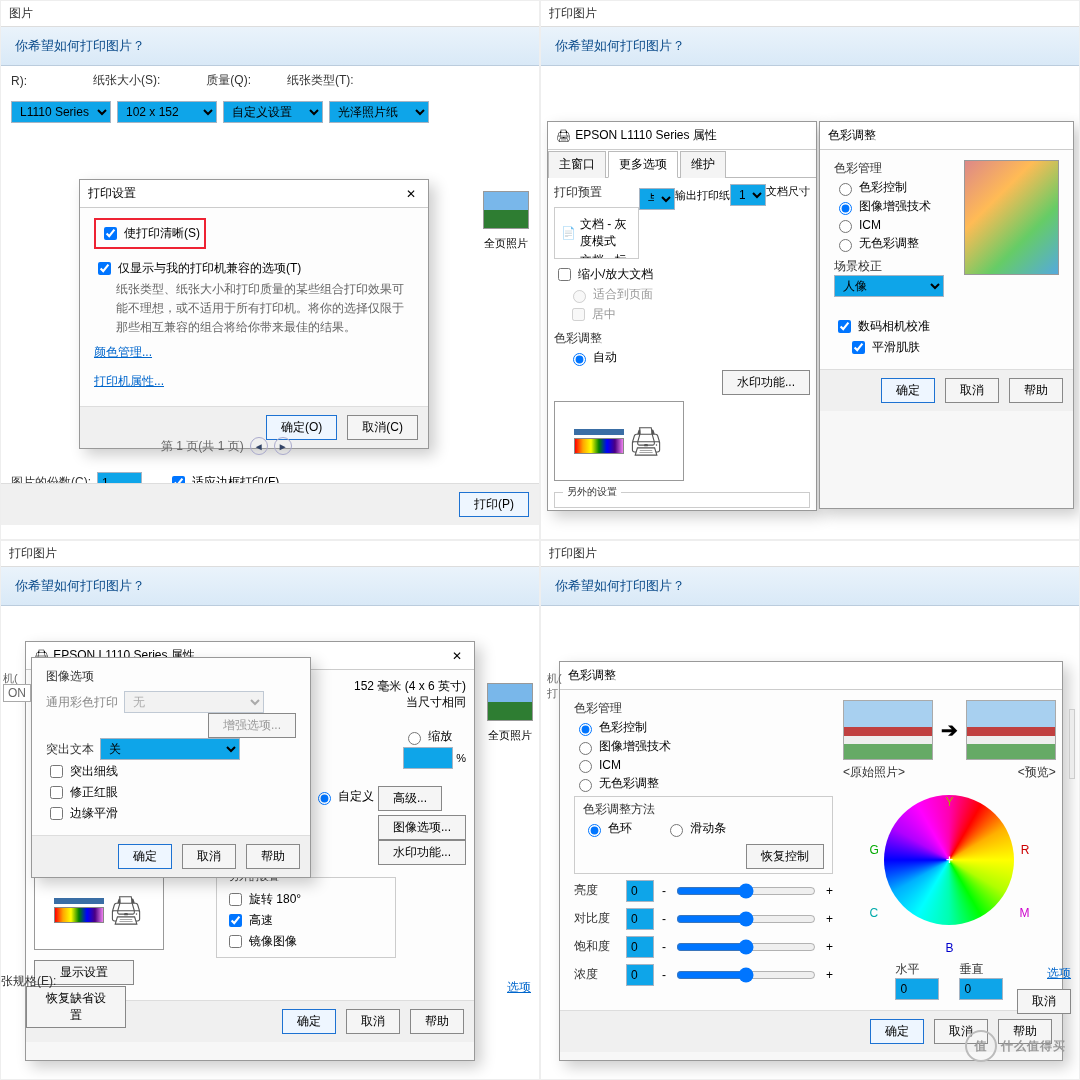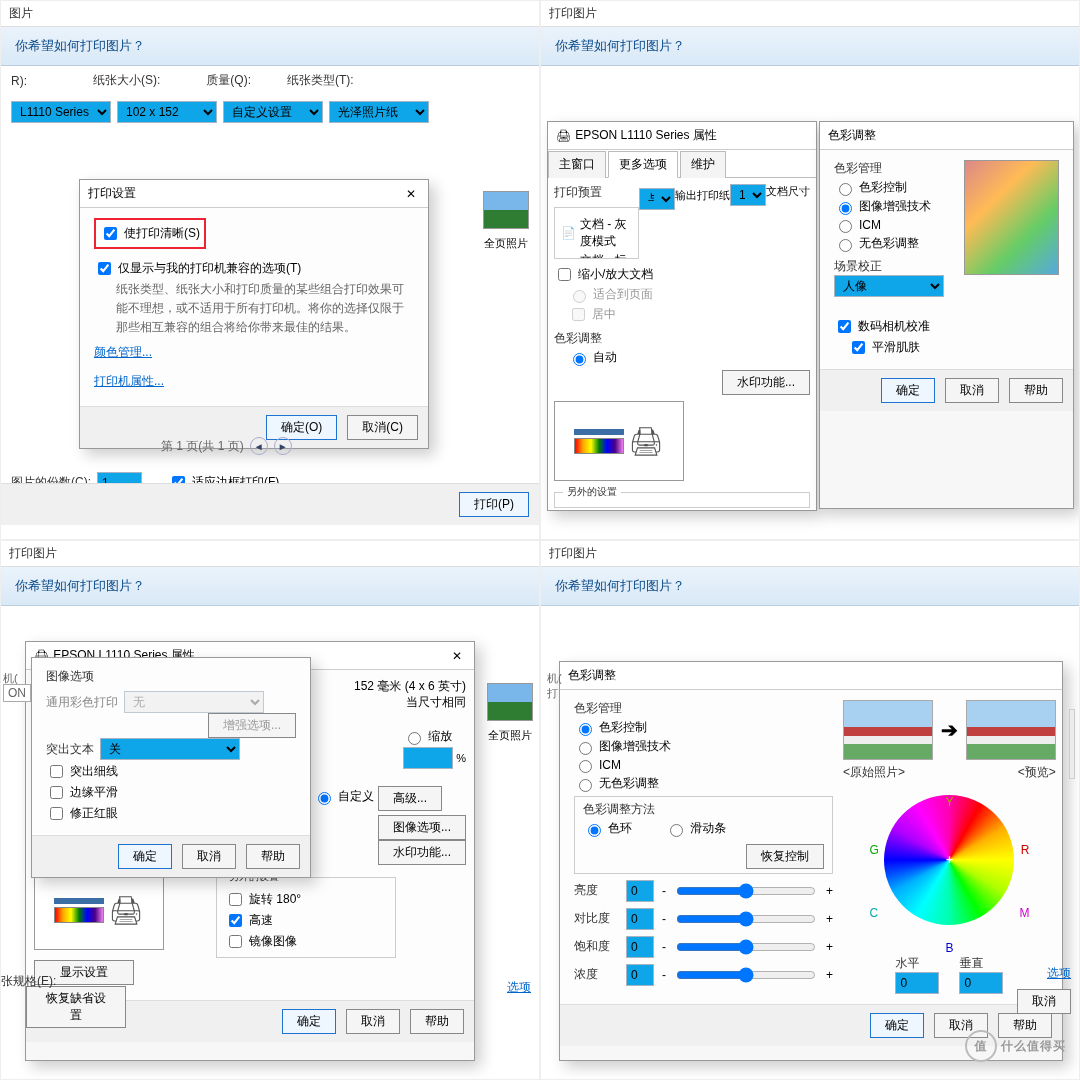--- a/index.html
+++ b/index.html
@@ -299,25 +299,25 @@
       <div class="row" style="padding:0">
         <span class="lbl">突出文本</span>
         <select style="width:140px"><option>关</option></select>
       </div>
       <label class="chk">
             <input type="checkbox" style="">
             <span>突出细线</span>
           </label>
       <label class="chk">
             <input type="checkbox" style="">
-            <span>边缘平滑</span>
+            <span>修正红眼</span>
           </label>
       <label class="chk">
             <input type="checkbox" style="">
-            <span>修正红眼</span>
+            <span>边缘平滑</span>
           </label>
     </div>
     <div class="btnrow">
       <button class="primary">确定</button>
       <button>取消</button>
       <button>帮助</button>
     </div>
   </div>
 
   <div style="position:absolute; right:6px; top:142px; text-align:center;">
@@ -415,21 +415,21 @@
         </div>
         <div style="position:relative;width:160px;height:160px;margin:8px auto 0">
           <div class="colorwheel" style="margin:14px auto"></div>
           <span style="position:absolute;top:0;left:50%;transform:translateX(-50%);color:#aa0">Y</span>
           <span style="position:absolute;top:30%;left:0;color:#0a0">G</span>
           <span style="position:absolute;top:30%;right:0;color:#c00">R</span>
           <span style="position:absolute;bottom:22%;left:0;color:#0aa">C</span>
           <span style="position:absolute;bottom:22%;right:0;color:#c0c">M</span>
           <span style="position:absolute;bottom:0;left:50%;transform:translateX(-50%);color:#00c">B</span>
         </div>
-        <div style="display:flex;gap:20px;justify-content:center;">
+        <div style="display:flex;gap:20px;justify-content:center;margin-top:6px">
           <div><span class="lbl">水平</span><br><input type="number" style="width: 44px;" value="0"></div>
           <div><span class="lbl">垂直</span><br><input type="number" style="width: 44px;" value="0"></div>
         </div>
       </div>
     </div>
     <div class="btnrow">
       <button class="primary">确定</button>
       <button>取消</button>
       <button>帮助</button>
     </div>

